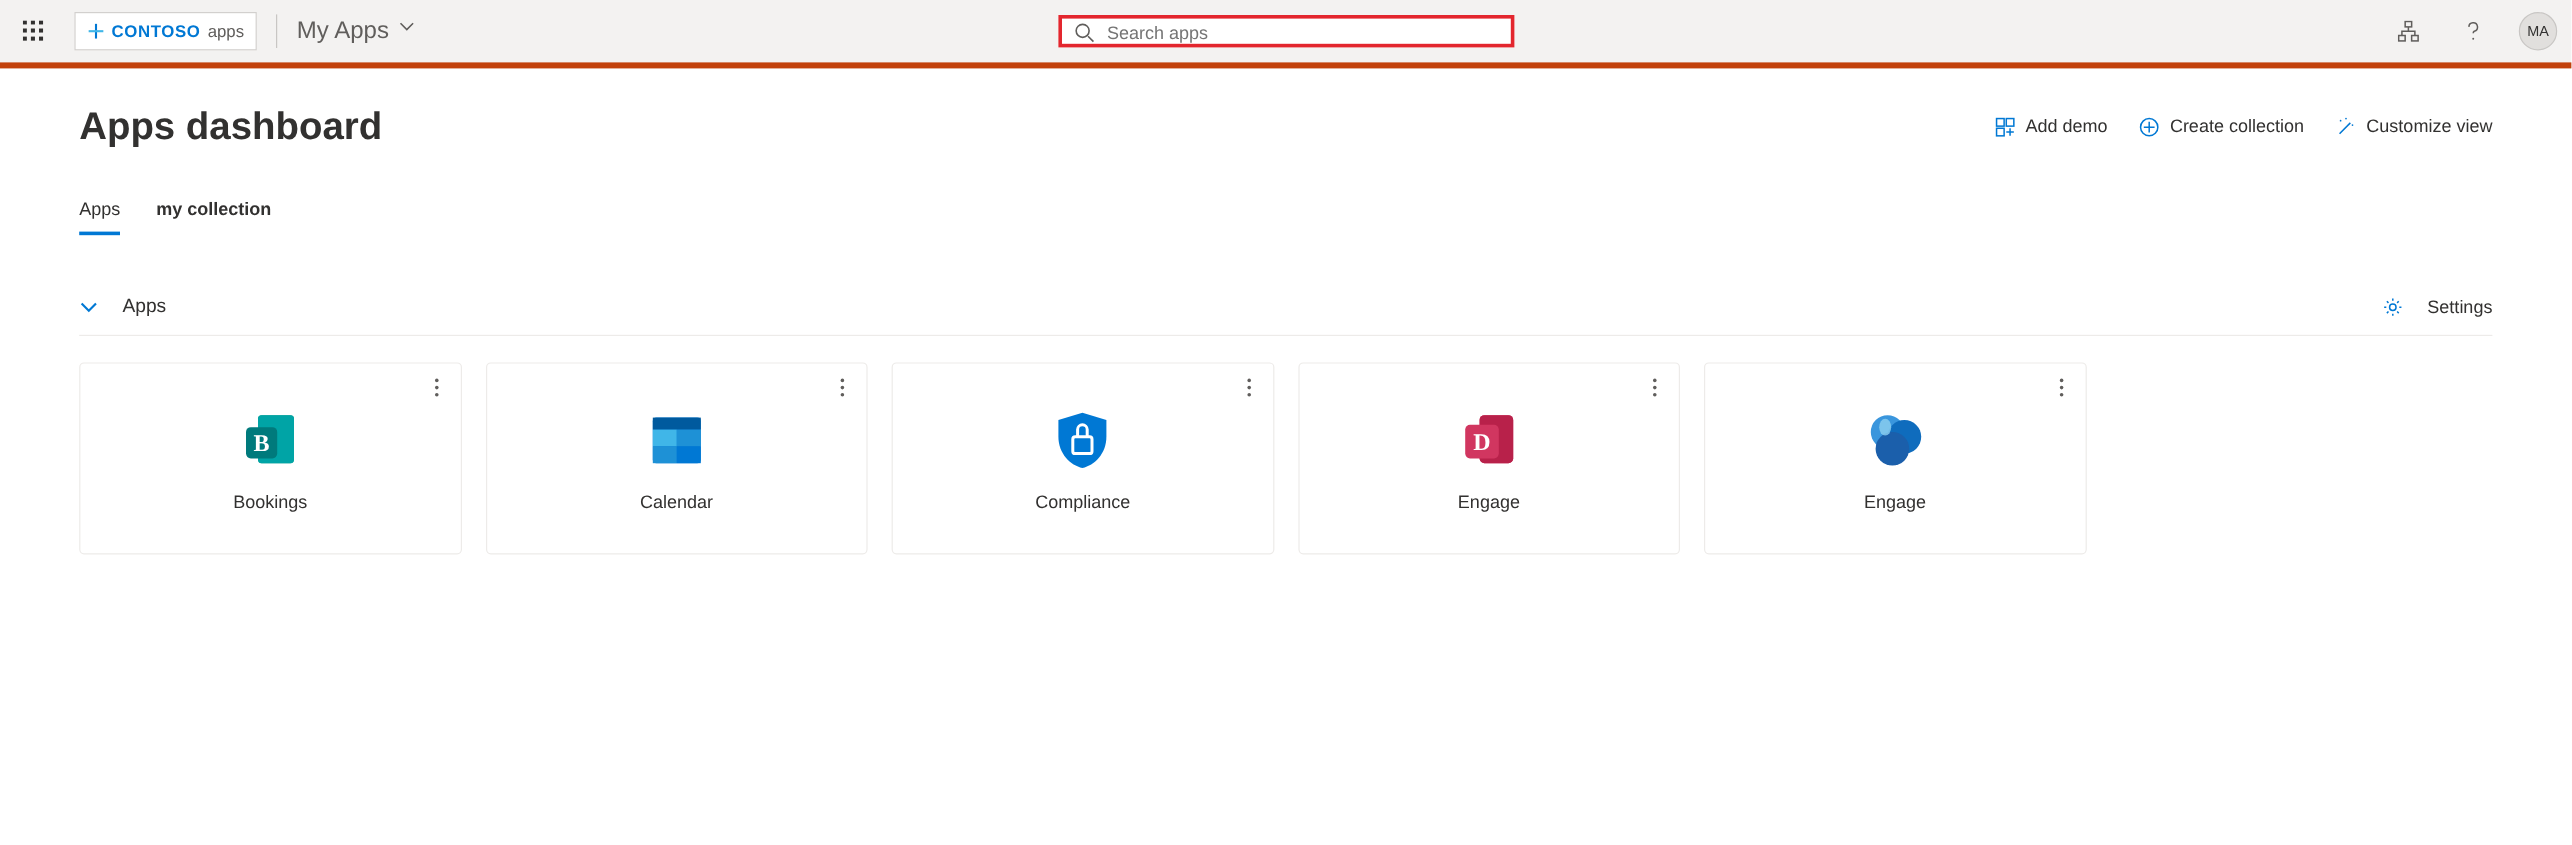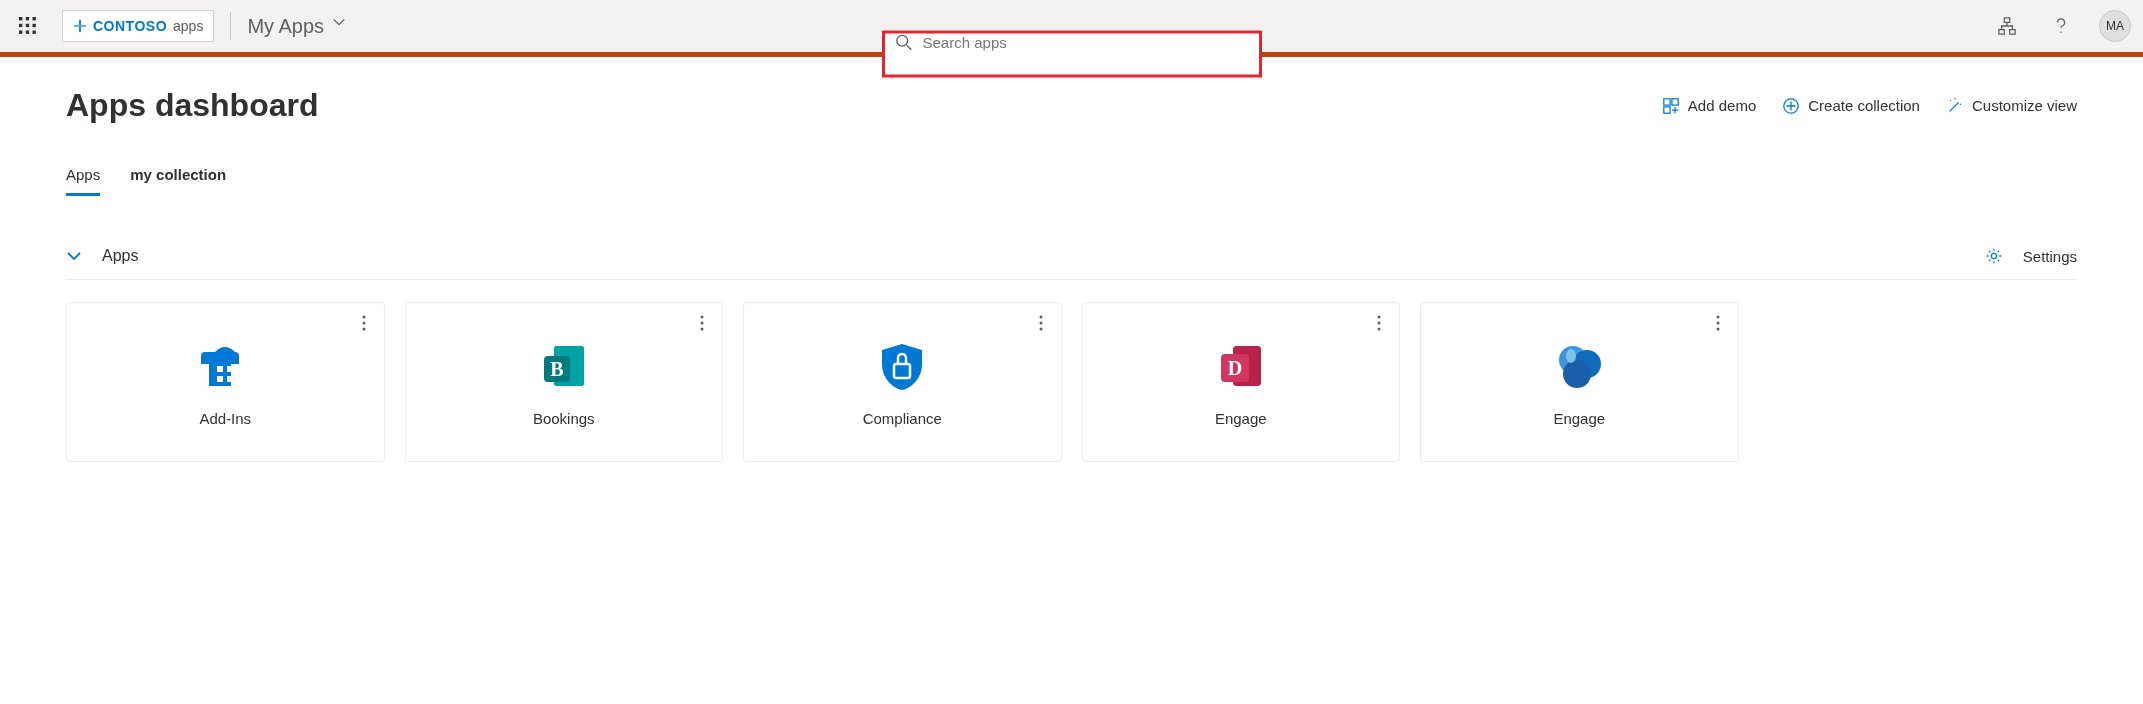--- a/index.html
+++ b/index.html
@@ -45,28 +45,27 @@
   .context-switch {
     display:flex; gap:8px;
     font-size:20px; color:#605e5c; cursor:pointer;
   }
   .search-wrap {
     position:absolute;
     left:50%;
     top:50%;
     transform:translate(-50%,-50%);
     width:380px;
-    height:47px;
+    height:27px;
     background:#ffffff;
     border:3px solid #e3262e;
     display:flex;
-    align-items:flex-start;
+    align-items:flex-end;
     padding:0 10px;
     gap:10px;
-    margin-top:28px;
   }
   .search-wrap input {
     border:none; outline:none; flex:1; font-size:15px; color:#605e5c;
     background:transparent;
   }
   .header-right {
     margin-left:auto;
     display:flex;
     align-items:center;
     gap:22px;
@@ -293,58 +292,58 @@
       <div class="app-tile">
     <div class="kebab">
       <svg width="4" height="16" viewBox="0 0 4 16">
             <circle cx="2" cy="2" r="1.5" fill="#605e5c"></circle>
             <circle cx="2" cy="8" r="1.5" fill="#605e5c"></circle>
             <circle cx="2" cy="14" r="1.5" fill="#605e5c"></circle>
           </svg>
     </div>
     <div class="app-icon">
           <svg width="56" height="56" viewBox="0 0 56 56">
-            <path d="M18 14 h20 a4 4 0 0 1 4 4 v8 h-8 v22 h-22 v-22 h-8 a0 0 0 0 1 0 0 v-8 a4 4 0 0 1 4-4 z" fill="#0078d4"></path>
-            <rect x="20" y="28" width="6" height="6" fill="#fff"></rect>
-            <rect x="30" y="28" width="6" height="6" fill="#fff"></rect>
-            <rect x="20" y="38" width="6" height="6" fill="#fff"></rect>
-            <rect x="30" y="38" width="6" height="6" fill="#fff"></rect>
-            <path d="M18 14 q10 -10 20 0" fill="#0078d4"></path>
-          </svg>
-        </div>
-    <div class="app-name">Add-Ins</div>
-      </div>
-      <div class="app-tile">
-    <div class="kebab">
-      <svg width="4" height="16" viewBox="0 0 4 16">
-            <circle cx="2" cy="2" r="1.5" fill="#605e5c"></circle>
-            <circle cx="2" cy="8" r="1.5" fill="#605e5c"></circle>
-            <circle cx="2" cy="14" r="1.5" fill="#605e5c"></circle>
-          </svg>
-    </div>
-    <div class="app-icon">
-          <svg width="56" height="56" viewBox="0 0 56 56">
             <rect x="18" y="8" width="30" height="40" rx="3" fill="#16a085"></rect>
             <rect x="18" y="8" width="30" height="40" rx="3" fill="#00a4a6"></rect>
             <rect x="8" y="18" width="26" height="26" rx="4" fill="#007a7c"></rect>
             <text x="21" y="38" font-family="Segoe UI" font-size="20" font-weight="700" fill="#fff" text-anchor="middle">B</text>
           </svg>
         </div>
     <div class="app-name">Bookings</div>
       </div>
       <div class="app-tile">
     <div class="kebab">
       <svg width="4" height="16" viewBox="0 0 4 16">
             <circle cx="2" cy="2" r="1.5" fill="#605e5c"></circle>
             <circle cx="2" cy="8" r="1.5" fill="#605e5c"></circle>
             <circle cx="2" cy="14" r="1.5" fill="#605e5c"></circle>
           </svg>
     </div>
     <div class="app-icon">
           <svg width="56" height="56" viewBox="0 0 56 56">
+            <rect x="8" y="10" width="40" height="38" rx="3" fill="#0078d4"></rect>
+            <rect x="8" y="10" width="40" height="10" fill="#005a9e"></rect>
+            <rect x="8" y="20" width="20" height="14" fill="#40b6e8"></rect>
+            <rect x="28" y="20" width="20" height="14" fill="#1e91d6"></rect>
+            <rect x="8" y="34" width="20" height="14" fill="#1e91d6"></rect>
+            <rect x="28" y="34" width="20" height="14" fill="#0078d4"></rect>
+          </svg>
+        </div>
+    <div class="app-name">Calendar</div>
+      </div>
+      <div class="app-tile">
+    <div class="kebab">
+      <svg width="4" height="16" viewBox="0 0 4 16">
+            <circle cx="2" cy="2" r="1.5" fill="#605e5c"></circle>
+            <circle cx="2" cy="8" r="1.5" fill="#605e5c"></circle>
+            <circle cx="2" cy="14" r="1.5" fill="#605e5c"></circle>
+          </svg>
+    </div>
+    <div class="app-icon">
+          <svg width="56" height="56" viewBox="0 0 56 56">
             <path d="M28 6 L48 12 V26 C48 40 38 50 28 52 C18 50 8 40 8 26 V12 Z" fill="#0078d4"></path>
             <rect x="20" y="26" width="16" height="14" rx="2" fill="none" stroke="#fff" stroke-width="2.5"></rect>
             <path d="M24 26 V20 a4 4 0 0 1 8 0 V26" fill="none" stroke="#fff" stroke-width="2.5"></path>
           </svg>
         </div>
     <div class="app-name">Compliance</div>
       </div>
       <div class="app-tile">
     <div class="kebab">
       <svg width="4" height="16" viewBox="0 0 4 16">

